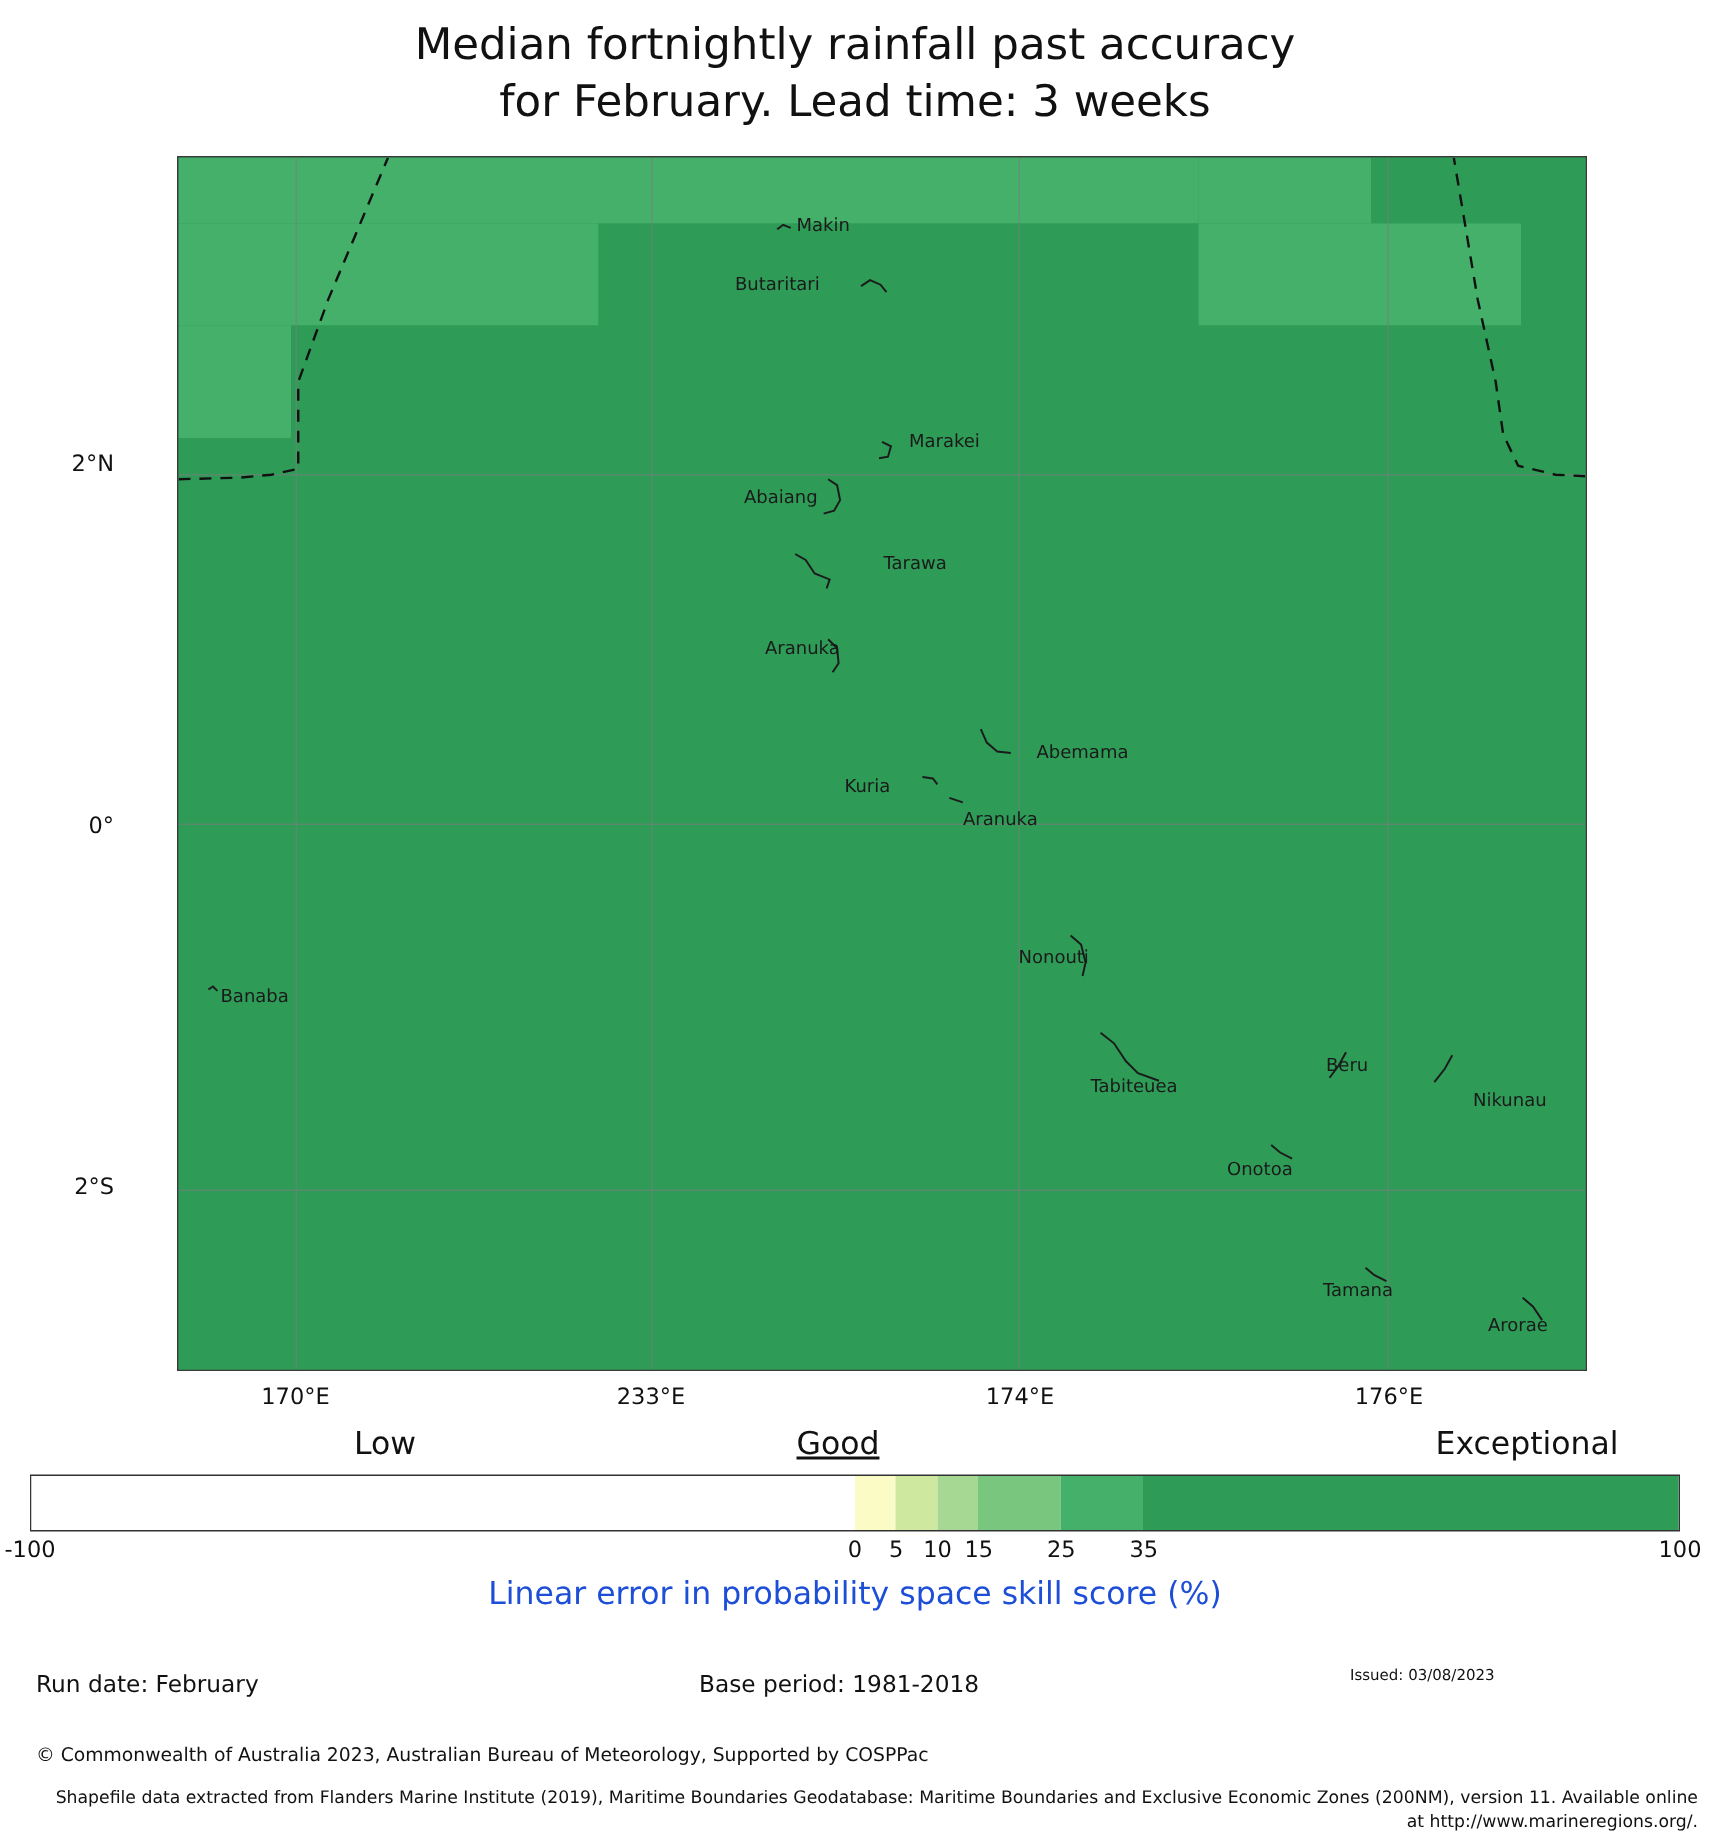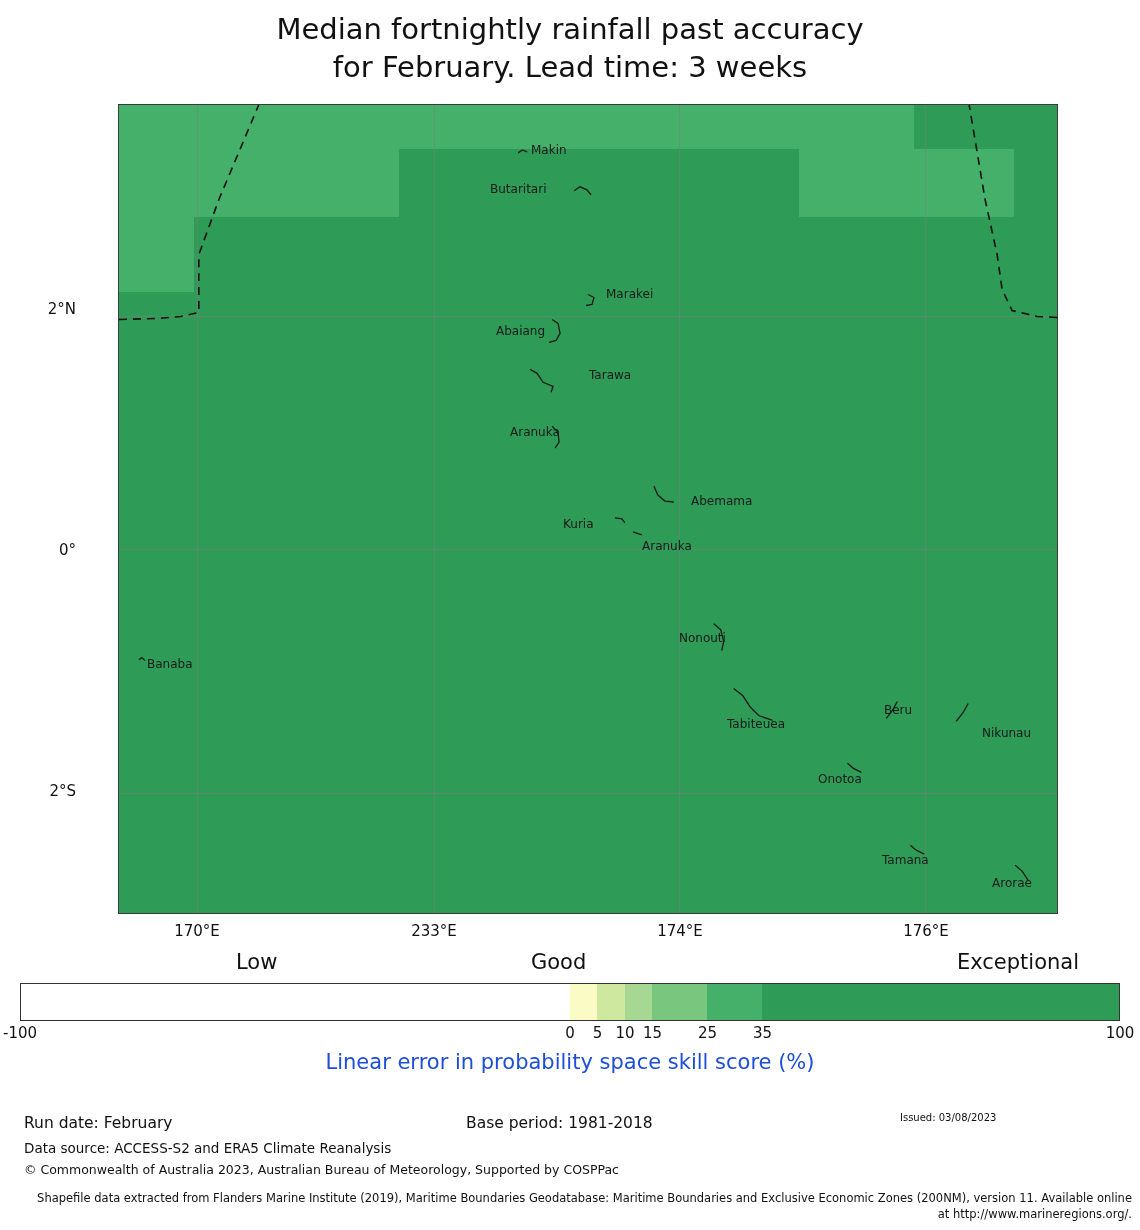--- a/index.html
+++ b/index.html
@@ -203,21 +203,21 @@
   <div class="ytick" style="top:300px;">2°N</div>
   <div class="ytick" style="top:541px;">0°</div>
   <div class="ytick" style="top:756px;margin-top:26px;">2°S</div>
 
   <div class="xtick" style="left:152px;">170°E</div>
   <div class="xtick" style="left:389px;">233°E</div>
   <div class="xtick" style="left:635px;">174°E</div>
   <div class="xtick" style="left:881px;">176°E</div>
 
   <div class="cb-caption" style="left:236px;">Low</div>
-  <div class="cb-caption" style="left:531px;">Good</div>
+  <div class="cb-caption" style="left:531px;text-decoration:underline;">Good</div>
   <div class="cb-caption" style="left:957px;">Exceptional</div>
 
   <div class="cb-wrap" id="colorbar">
       <div class="cb-seg" style="width: 50%; background: rgb(255, 255, 255);"></div>
       <div class="cb-seg" style="width: 2.5%; background: rgb(251, 251, 197);"></div>
       <div class="cb-seg" style="width: 2.5%; background: rgb(207, 232, 160);"></div>
       <div class="cb-seg" style="width: 2.5%; background: rgb(167, 216, 147);"></div>
       <div class="cb-seg" style="width: 5%; background: rgb(121, 199, 127);"></div>
       <div class="cb-seg" style="width: 5%; background: rgb(69, 176, 106);"></div>
       <div class="cb-seg" style="width: 32.5%; background: rgb(46, 155, 87);"></div>
@@ -231,17 +231,16 @@
       <div class="cb-tick-label" style="left: 612.5px;">15</div>
       <div class="cb-tick-label" style="left: 667.5px;">25</div>
       <div class="cb-tick-label" style="left: 722.5px;">35</div>
       <div class="cb-tick-label" style="left: 1080px;">100</div>
     </div>
   <div class="cb-axis-title">Linear error in probability space skill score (%)</div>
 
   <div class="foot foot-run">Run date: February</div>
   <div class="foot foot-base">Base period: 1981-2018</div>
   <div class="foot foot-iss">Issued: 03/08/2023</div>
-  <div class="foot foot-src">Data source: ACCESS-S2 and ERA5 Climate Reanalysis</div>
   <div class="foot foot-copy">© Commonwealth of Australia 2023, Australian Bureau of Meteorology, Supported by COSPPac</div>
   <div class="foot foot-shape">Shapefile data extracted from Flanders Marine Institute (2019), Maritime Boundaries Geodatabase: Maritime Boundaries and Exclusive Economic Zones (200NM), version 11. Available online at http://www.marineregions.org/.</div>
 
 </div>
 
 </body></html>

